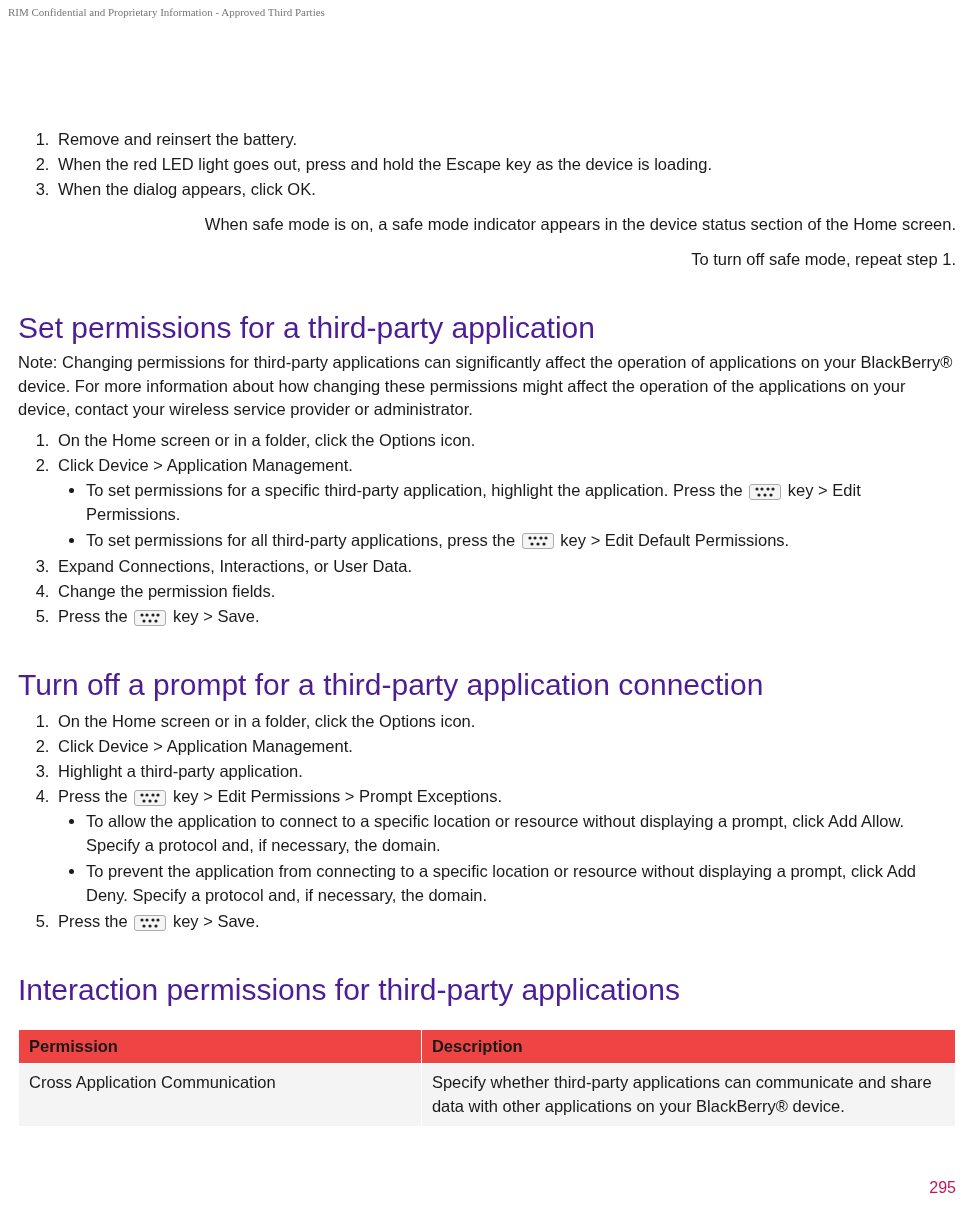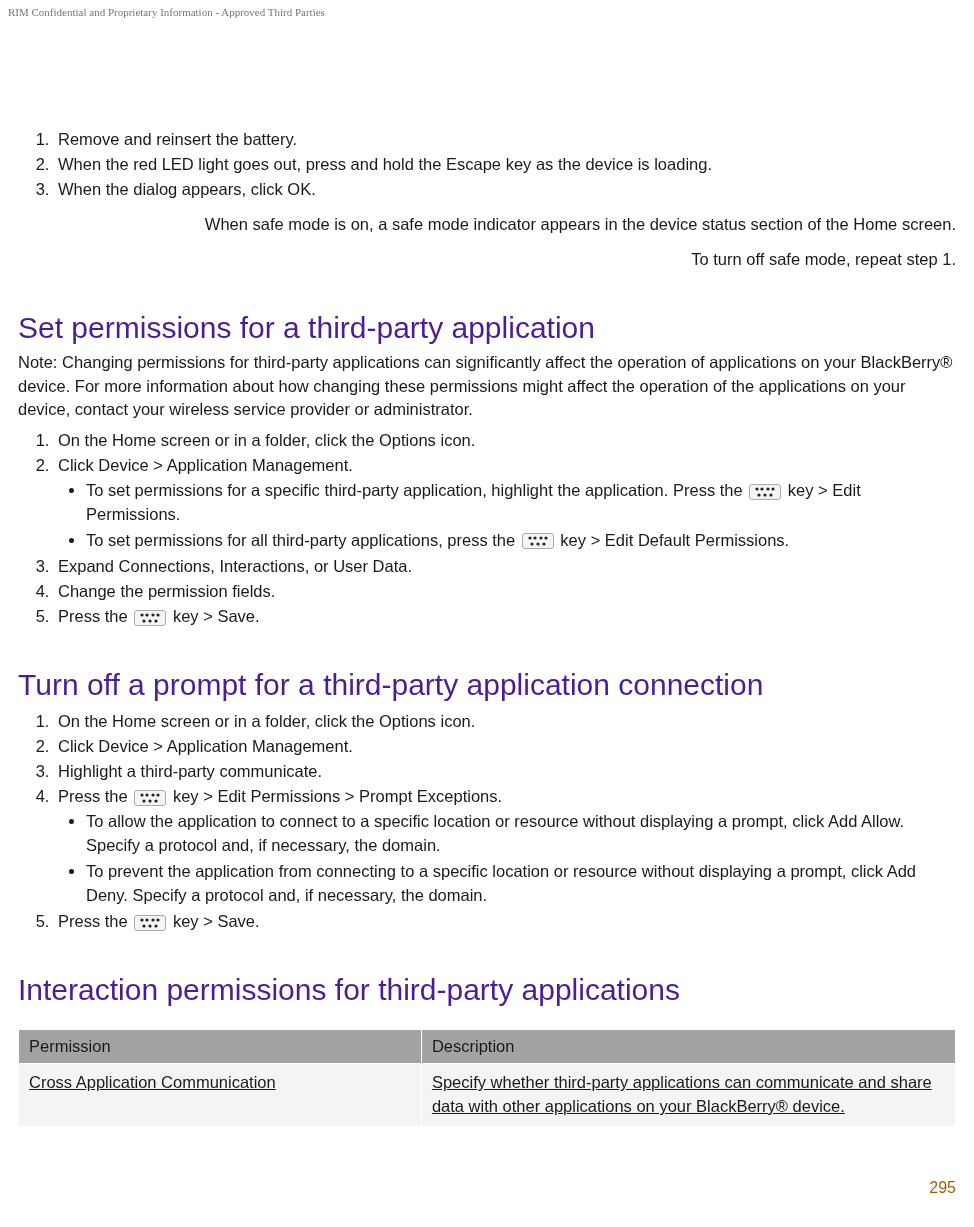--- a/index.html
+++ b/index.html
@@ -28,21 +28,21 @@
     position: absolute;
     top: 120px;
     left: 18px;
     right: 18px;
   }
   .footer {
     position: absolute;
     bottom: 30px;
     right: 18px;
     font-size: 16px;
-    color: #a16207;
+    color: #be185d;
   }
   ol.top-list {
     margin: 8px 0 4px 0;
     padding-left: 36px;
     font-size: 16.5px;
     line-height: 1.4;
   }
   ol.top-list > li {
     padding-left: 4px;
     margin-bottom: 2px;
@@ -89,32 +89,32 @@
   .bb-key svg { display: block; }
   b { font-weight: 400; }
   table.perm {
     width: 100%;
     border-collapse: collapse;
     font-size: 16.5px;
     margin-top: 22px;
   }
   table.perm th {
     text-align: left;
-    font-weight: 400;
-    background: #a3a3a3;
+    font-weight: 700;
+    background: #ef4444;
     padding: 7px 10px;
     border: 1px solid #fff;
   }
   table.perm td {
     padding: 7px 10px;
     vertical-align: top;
     border: 1px solid #fff;
     line-height: 1.45;
   }
-  table.perm tr.odd td { background: #f4f4f4; text-decoration: underline; }
+  table.perm tr.odd td { background: #f4f4f4; }
   table.perm tr.even td { background: #e4e4e4; }
   .col-perm { width: 43%; }
 </style>
 </head>
 <body>
 
 <div class="page">
   <div class="header">RIM Confidential and Proprietary Information - Approved Third Parties</div>
 
   <div class="content">
@@ -194,21 +194,21 @@
 
     <h2 class="section">Turn off a prompt for a third-party application connection</h2>
 
     <ol class="top-list">
       <li>
         <span>On the Home screen or in a folder, click the </span><b>Options</b><span> icon.</span>
       </li>
       <li>
         <span>Click </span><b>Device</b><span> &gt; </span><b>Application Management</b><span>.</span>
       </li>
-      <li><span>Highlight a third-party communicate.</span></li>
+      <li><span>Highlight a third-party application.</span></li>
       <li>
         <span>Press the </span><span class="bb-key"><svg width="22" height="12" viewBox="0 0 22 12">
               <g fill="#222">
                 <circle cx="3" cy="3" r="1.6"></circle>
                 <circle cx="8" cy="3" r="1.6"></circle>
                 <circle cx="14" cy="3" r="1.6"></circle>
                 <circle cx="19" cy="3" r="1.6"></circle>
                 <circle cx="5" cy="9" r="1.6"></circle>
                 <circle cx="11" cy="9" r="1.6"></circle>
                 <circle cx="17" cy="9" r="1.6"></circle>

